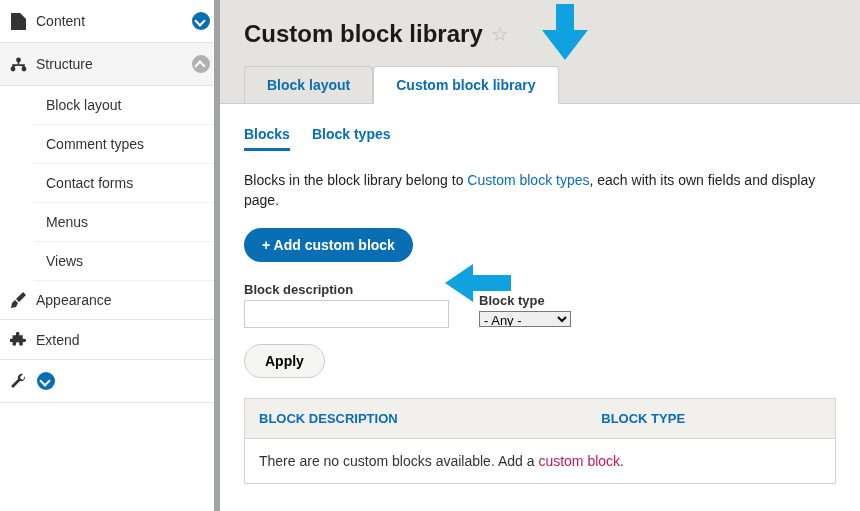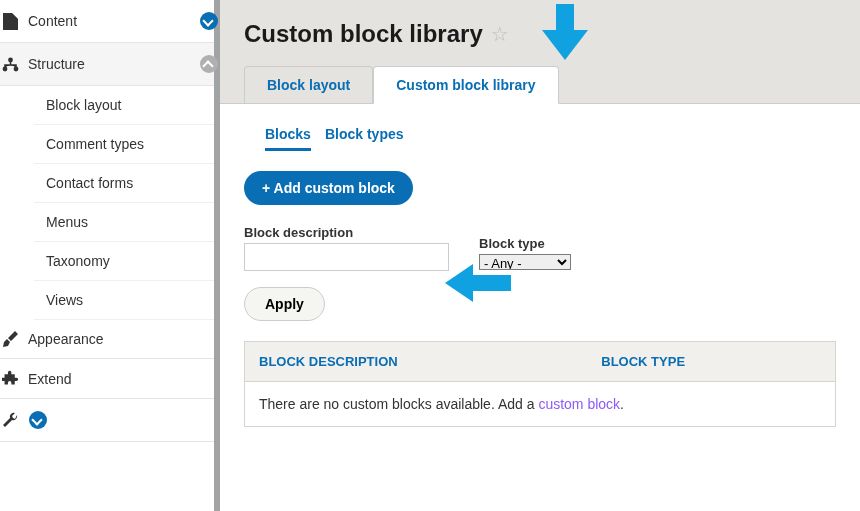--- a/index.html
+++ b/index.html
@@ -2,21 +2,21 @@
 <html><head>
 <meta charset="utf-8">
 <style>
   * { box-sizing: border-box; margin: 0; padding: 0; }
   body { font-family: "Segoe UI", "Helvetica Neue", Arial, sans-serif; font-size: 14px; color: #333; width: 860px; height: 511px; overflow: hidden; background: #e4e3df; }
   .layout { display: flex; width: 100%; height: 100%; }
 
   
   .sidebar { width: 220px; background: #fff; border-right: 1px solid #ccc; position: relative; }
   .sidebar-scroll-indicator { position: absolute; right: -5px; top: 0; bottom: 0; width: 10px; background: #a2a3a5; }
-  .side-item { display: flex; align-items: center; padding: 11px 0; border-bottom: 1px solid #e4e4e4; cursor: pointer; }
+  .side-item { display: flex; align-items: center; padding: 11px 8px; border-bottom: 1px solid #e4e4e4; cursor: pointer; }
   .side-item.parent.expanded { background: #f5f5f5; }
   .side-item .icon-slot { width: 20px; display: flex; align-items: center; justify-content: center; margin-right: 8px; color: #333; }
   .side-item .label { flex: 1; color: #333; }
   .side-item .chev { width: 20px; height: 20px; display: flex; align-items: center; justify-content: center; }
   .chev-circle-down { width: 18px; height: 18px; border-radius: 50%; background: #0a6eb4; position: relative; }
   .chev-circle-down::after { content: ""; position: absolute; left: 4px; top: 5px; width: 6px; height: 6px; border-right: 2px solid #fff; border-bottom: 2px solid #fff; transform: rotate(45deg); }
   .chev-circle-up { width: 18px; height: 18px; border-radius: 50%; background: #b0b0b0; position: relative; }
   .chev-circle-up::after { content: ""; position: absolute; left: 4px; top: 7px; width: 6px; height: 6px; border-right: 2px solid #fff; border-bottom: 2px solid #fff; transform: rotate(-135deg); }
   .chev-caret-down { width: 0; height: 0; border-left: 5px solid transparent; border-right: 5px solid transparent; border-top: 6px solid #0a82c7; }
   .side-sub { padding-left: 34px; }
@@ -27,21 +27,21 @@
   .pad { padding: 20px 24px 0 24px; }
   .page-title-row { display: flex; align-items: center; gap: 8px; }
   .page-title { font-size: 24px; font-weight: 700; color: #1a1a1a; }
   .star { color: #bdbdbd; font-size: 20px; cursor: pointer; }
 
   .tabs-outer { display: flex; margin-top: 18px; align-items: flex-end; }
   .tab-outer { padding: 10px 22px; border: 1px solid #ccc; border-bottom: none; color: #0a6eb4; font-weight: 700; background: #e4e3df; border-top-left-radius: 4px; border-top-right-radius:4px; cursor:pointer; }
   .tab-outer.active { background: #fff; border-bottom: 1px solid #fff; margin-bottom: -1px; }
 
   .content-panel { background: #fff; padding: 18px 24px; min-height: 600px; border-top:1px solid #ccc; }
-  .content-panel .inner-tabs { display: flex; gap: 14px; margin-bottom: 20px; margin-left: 21px; }
+  .content-panel .inner-tabs { display: flex; gap: 22px; margin-bottom: 20px; }
   .inner-tab { color: #0a6eb4; font-weight: 700; padding: 4px 0 6px 0; cursor:pointer; }
   .inner-tab.active { border-bottom: 3px solid #0a6eb4; }
 
   .breadcrumb { color: #555; margin-bottom: 10px; }
   .breadcrumb a { color: #0a6eb4; text-decoration: none; }
   .breadcrumb .sep { margin: 0 4px; color: #666; }
 
   .intro { color: #222; margin-bottom: 18px; line-height: 1.4;}
   .intro a { color: #0a6eb4; text-decoration:none; }
 
@@ -50,21 +50,21 @@
   .filters { display: flex; gap: 30px; margin-top: 20px; align-items: flex-end; }
   .filter-field label { display:block; font-weight:700; font-size:13px; margin-bottom:3px; }
   .filter-field input[type=text] { border:1px solid #ccc; height:28px; width: 205px; padding:2px 6px; }
   .filter-field select { border:1px solid #7a7a7a; height:16px; width:92px; font-size:13px; }
 
   .apply-btn { margin-top: 16px; border:1px solid #ccc; background:#f5f5f2; border-radius:20px; padding:8px 20px; font-weight:700; cursor:pointer; font-size:14px;}
 
   .table { margin-top:20px; border:1px solid #d5d5d0; width:100%; border-collapse:collapse; }
   .table thead th { text-align:left; background:#f1f0ec; color:#0a6eb4; font-weight:700; text-transform:uppercase; font-size:13px; padding:12px 14px; border-bottom:1px solid #d5d5d0;}
   .table tbody td { padding: 14px; color:#333; }
-  .table a { color:#8b5cf6; text-decoration:none; }
+  .table a { color:#be185d; text-decoration:none; }
 
   
   .arrow { position: absolute; pointer-events: none; }
   .arrow svg { display:block; }
 </style>
 </head>
 <body>
 
 <div class="layout">
 
@@ -107,23 +107,20 @@
       <div class="sub-item">
           <span>Comment types</span>
         </div>
       <div class="sub-item">
           <span>Contact forms</span>
         </div>
       <div class="sub-item">
           <span>Menus</span>
         </div>
       <div class="sub-item">
-          <span>Taxonomy</span>
-        </div>
-      <div class="sub-item">
           <span>Views</span>
         </div>
     </div>
 
     <div class="side-item parent">
       <span class="icon-slot">
         <svg width="16" height="16" viewBox="0 0 16 16">
             <path fill="#333" d="M13 0l3 3-7 7-3-3zM5 8l3 3-2 4-5 1 1-5z"></path>
           </svg>
       </span>
@@ -164,20 +161,23 @@
       </div>
     </div>
 
     <div class="content-panel">
       <div class="inner-tabs">
         <div class="inner-tab active">Blocks</div>
         <div class="inner-tab">Block types</div>
       </div>
 
 
+      <div class="intro">
+        <span>Blocks in the block library belong to </span><a href="#">Custom block types</a><span>, each with its own fields and display page.</span>
+      </div>
 
       <button class="add-btn">+ Add custom block</button>
 
       <div class="filters">
         <div class="filter-field">
           <label>Block description</label>
           <input type="text" value="" style="">
         </div>
         <div class="filter-field">
           <label>Block type</label>

